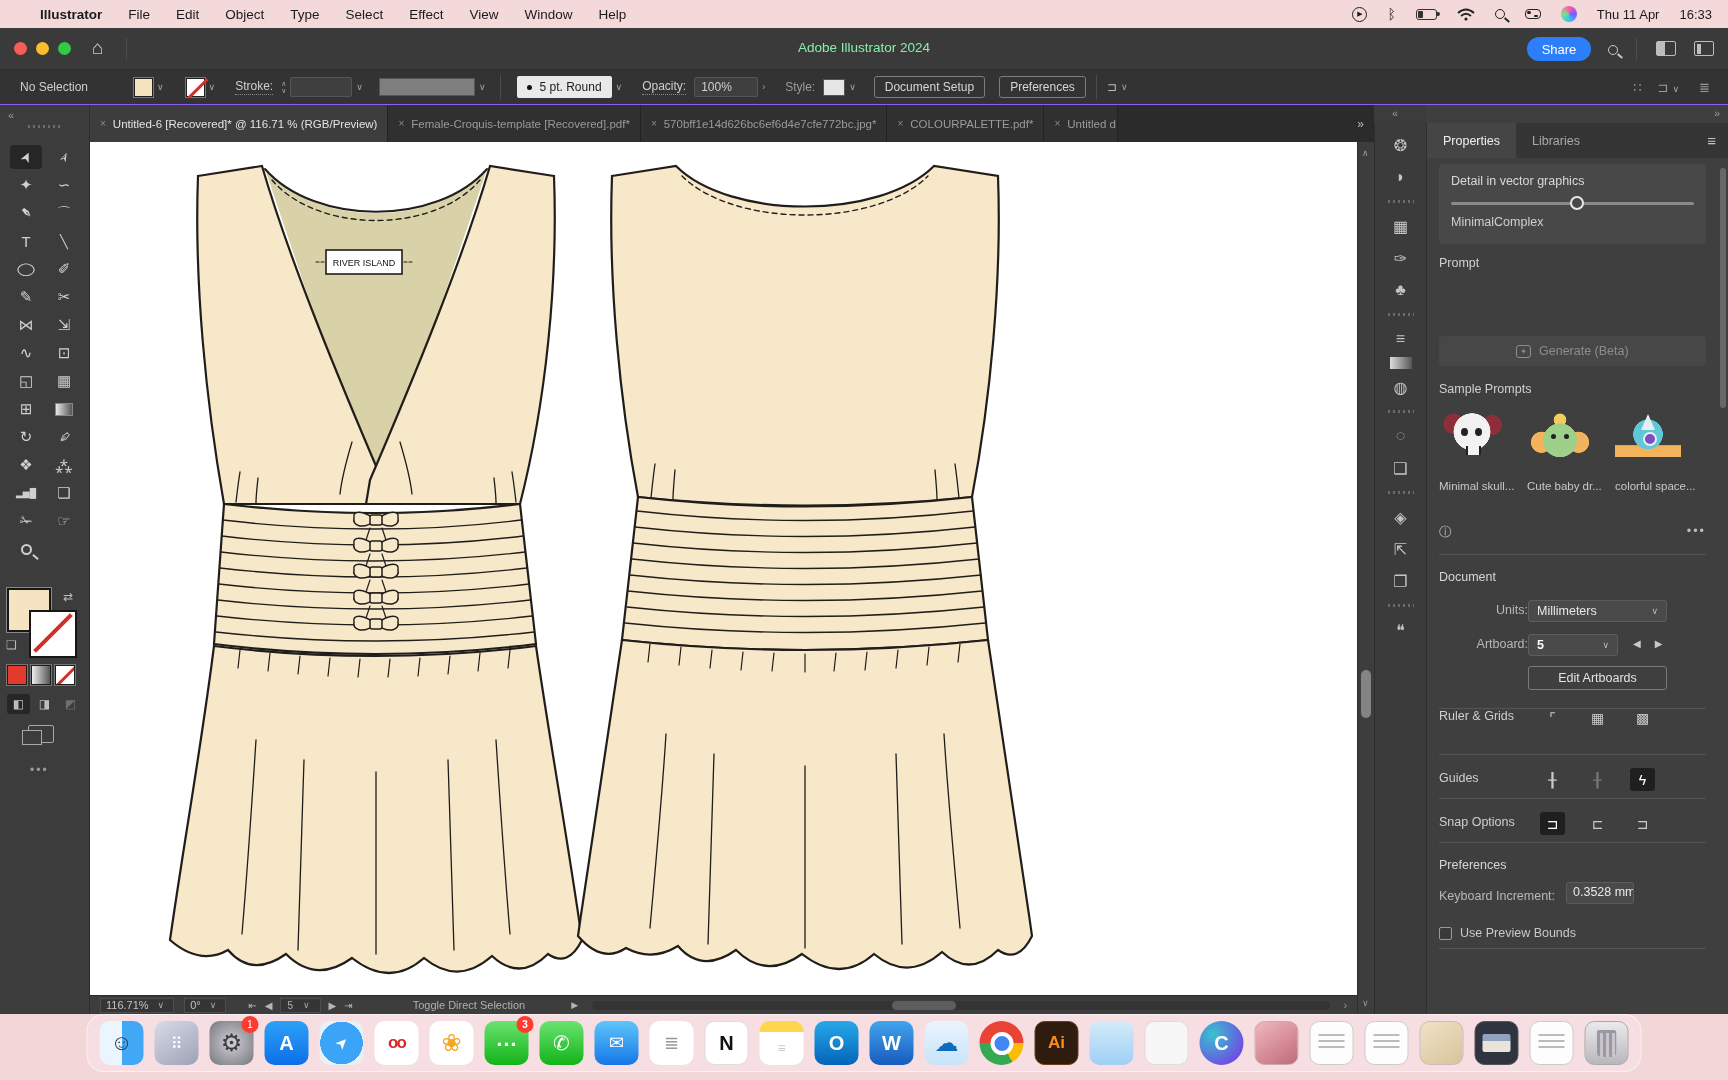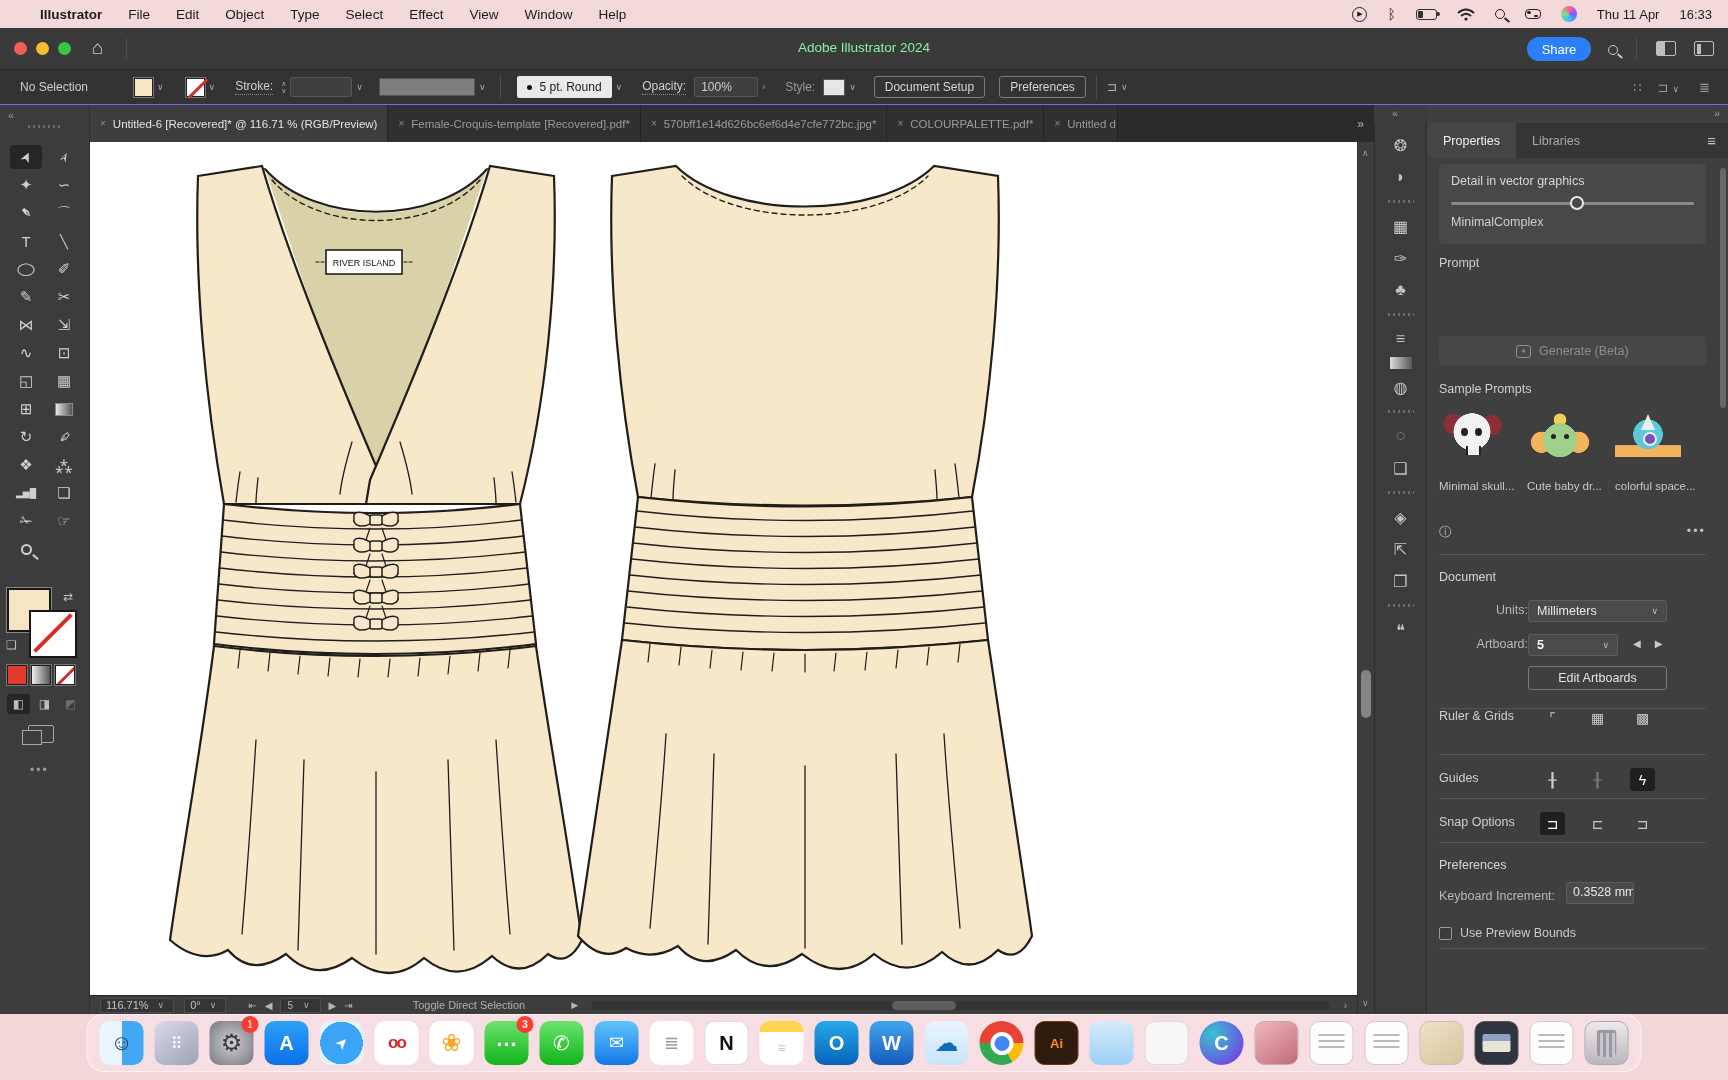--- a/index.html
+++ b/index.html
@@ -207,21 +207,21 @@
   .mail{background:linear-gradient(180deg,#5ec5fa,#1577e8);font-size:18px;}
   .reminders-app{background:#fff;color:#999;font-size:18px;}
   .notion{background:#fff;border:1px solid #ddd;color:#111;font-family:"Liberation Serif",serif;font-weight:700;}
   .notes{background:linear-gradient(180deg,#ffd54f 26%,#fff 26%);color:#c9c9c9;font-size:14px;}
   .notes .g{margin-top:10px;}
   .outlook{background:linear-gradient(180deg,#28a8ea,#0364b8);font-weight:700;}
   .word{background:linear-gradient(180deg,#41a5ee,#185abd);font-weight:700;}
   .onedrive{background:linear-gradient(180deg,#eaf4fd,#c8e4fa);color:#0f6cbd;font-size:24px;}
   .chrome{background:conic-gradient(from -30deg,#ea4335 0 120deg,#fbbc05 120deg 180deg,#34a853 180deg 300deg,#ea4335 300deg);border-radius:50%;}
   .chrome::after{content:"";width:15px;height:15px;background:#4285f4;border:4.5px solid #fff;border-radius:50%;}
-  .illustrator{background:#301c0f;color:#ff8a1e;font-weight:700;font-size:13px;border:1.5px solid #6b3c14;}
+  .illustrator{background:#301c0f;color:#ff8a1e;font-weight:700;font-size:17px;border:1.5px solid #6b3c14;}
   .pale-blue-app{background:linear-gradient(180deg,#d4eafa,#9fd0f5);}
   .white-app{background:#f7f7f7;border:1px solid #ddd;}
   .canva{background:radial-gradient(circle at 30% 30%,#38c3cf,#7d2ae8);border-radius:50%;font-weight:700;}
   .preview-pink{background:linear-gradient(145deg,#f0b7c0,#c06a78);border:1px solid #caa;}
   .preview-doc,.preview-doc2,.preview-doc3{background:#fdfdfd;border:1px solid #ccc;}
   .preview-doc::after,.preview-doc2::after,.preview-doc3::after{content:"";width:26px;height:18px;background:repeating-linear-gradient(180deg,#bbb 0 2px,transparent 2px 6px);}
   .preview-beige{background:linear-gradient(145deg,#efe2c8,#d8c49a);border:1px solid #cbb;}
   .preview-window{background:#2f3440;border:1px solid #555;}
   .preview-window::after{content:"";width:28px;height:18px;background:linear-gradient(180deg,#8fa3c0 40%,#e8e4da 40%);border-radius:2px;}
   .trash{background:linear-gradient(180deg,#eceaec,#b9b7bc);border:1px solid #aaa;}

